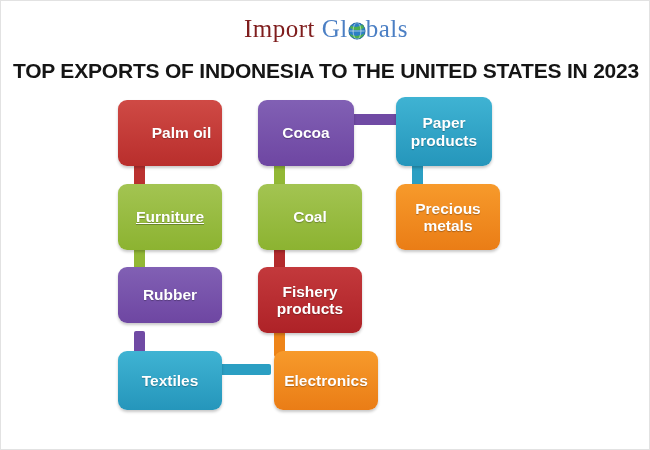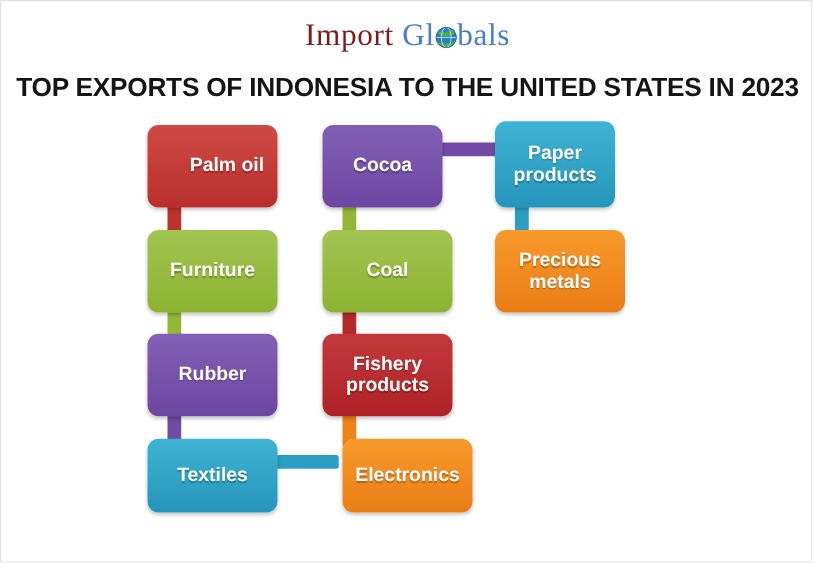--- a/index.html
+++ b/index.html
@@ -122,24 +122,24 @@
     <div class="connector h-green" style="left:273px; top:163px; width:11px; height:26px;"></div>
     <div class="connector h-darkred" style="left:273px; top:246px; width:11px; height:26px;"></div>
     <div class="connector h-orange" style="left:273px; top:330px; width:11px; height:26px;"></div>
 
     <div class="connector h-purple" style="left:350px; top:113px; width:56px; height:11px;"></div>
     <div class="connector h-teal" style="left:411px; top:163px; width:11px; height:26px;"></div>
 
     <div class="node c-red" style="left:117px; top:99px; width:104px; height:66px;">
       <span>Palm oil</span>
     </div>
-    <div class="node c-green" style="left:117px; top:183px; width:104px; height:66px;">
+    <div class="node c-green" style="left:117px; top:183px; width:104px; height:66px;text-decoration:underline;">
       <span>Furniture</span>
     </div>
-    <div class="node c-purple" style="left:117px; top:266px; width:104px; height:66px;">
+    <div class="node c-purple" style="left:117px; top:266px; width:104px; height:56px;">
       <span>Rubber</span>
     </div>
     <div class="node c-teal" style="left:117px; top:350px; width:104px; height:59px;">
       <span>Textiles</span>
     </div>
 
     <div class="node c-purple" style="left:257px; top:99px; width:96px; height:66px;">
       <span>Cocoa</span>
     </div>
     <div class="node c-green" style="left:257px; top:183px; width:104px; height:66px;">

